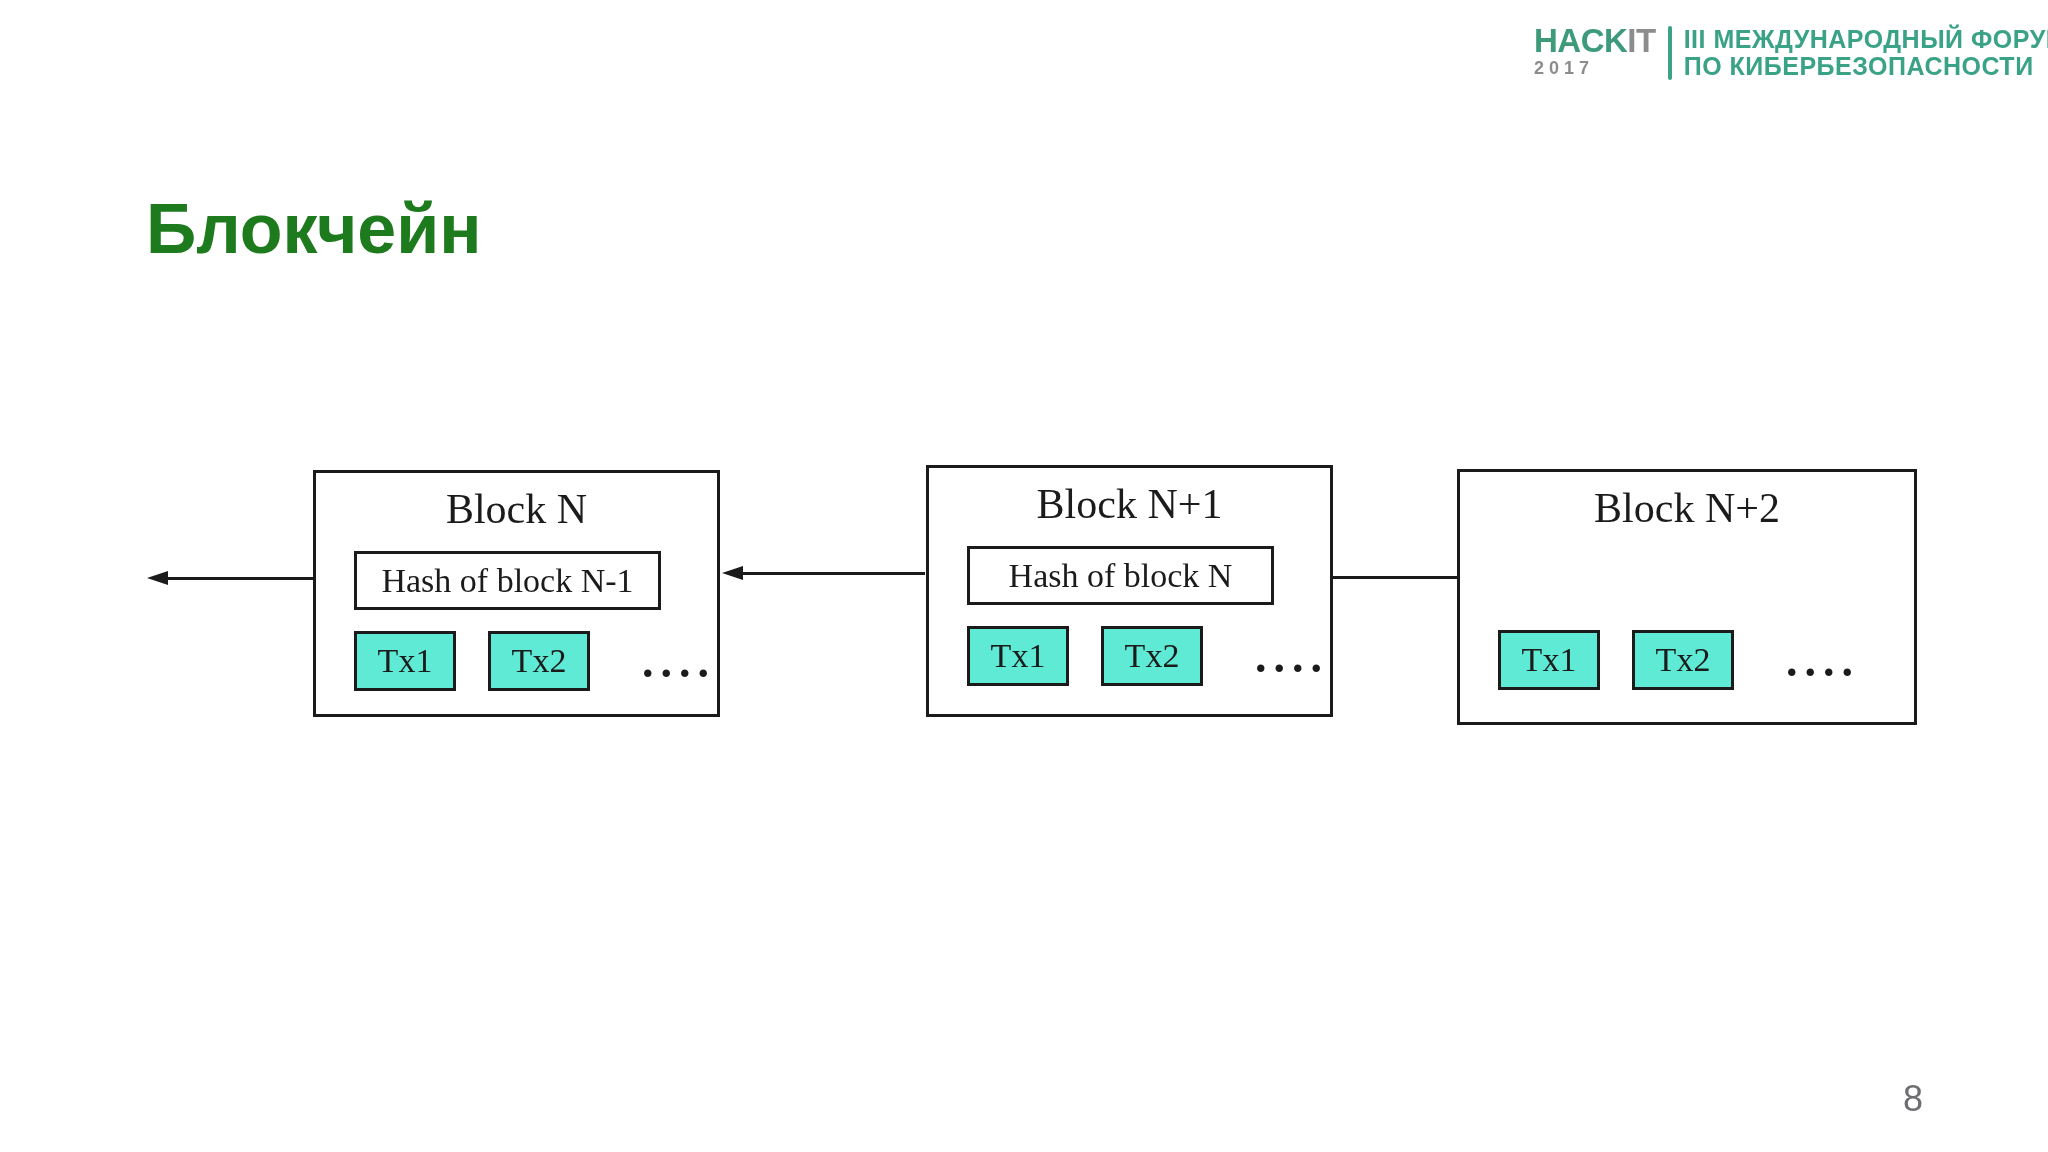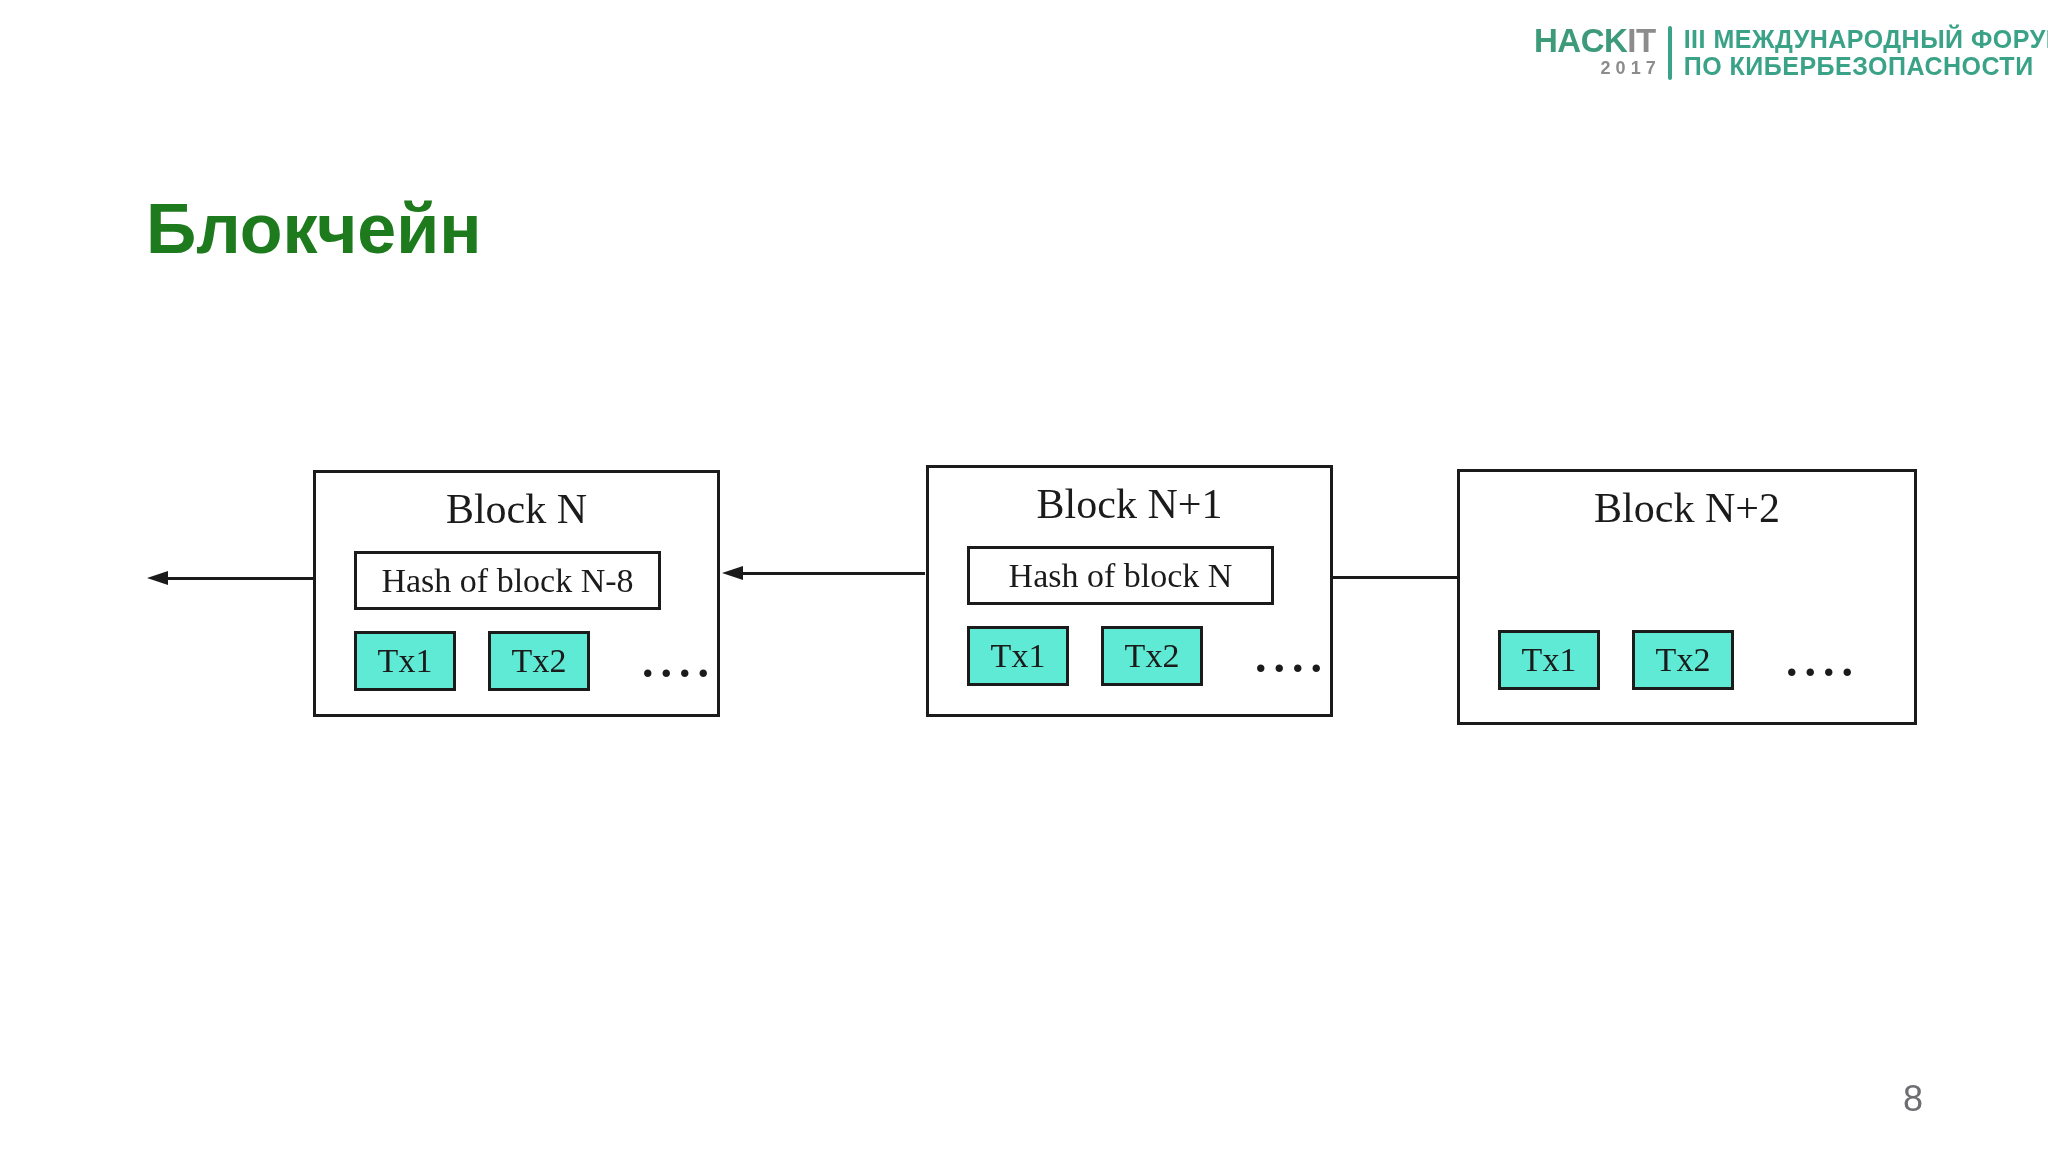--- a/index.html
+++ b/index.html
@@ -6,21 +6,21 @@
   body {
     width: 2048px; height: 1152px;
     background: #ffffff;
     position: relative;
     overflow: hidden;
     font-family: "Liberation Sans", sans-serif;
   }
 
   
   .logo { position: absolute; left: 1534px; top: 26px; display: flex; gap: 12px; align-items: stretch; }
-  .brand { text-align: right; }
+  .brand { text-align: left; }
   .brand-main { font-size: 33px; font-weight: 800; letter-spacing: -0.5px; line-height: 30px; }
   .brand-hack { color: #3d9b7a; }
   .brand-it   { color: #8c8c8c; }
   .brand-year { font-size: 18px; font-weight: 700; color: #8c8c8c; letter-spacing: 5px; margin-right: -5px; line-height: 22px; margin-top: 1px; }
   .logo-divider { width: 4px; background: #3aa287; border-radius: 2px; }
   .tagline { color: #3aa287; font-size: 25px; font-weight: 700; line-height: 27px; letter-spacing: 0.5px; white-space: nowrap; }
 
   
   .slide-title {
     position: absolute; left: 146px; top: 146px;
@@ -97,21 +97,21 @@
     <div class="head"></div>
   </div>
 
   <div class="arrow arrow-2">
     <div class="shaft"></div>
     <div class="head"></div>
   </div>
 
   <div class="block block-0">
     <div class="block-title">Block N</div>
-    <div class="hash-box">Hash of block N-8</div>
+    <div class="hash-box">Hash of block N-1</div>
     <div class="tx-box tx-1">Tx1</div>
     <div class="tx-box tx-2">Tx2</div>
     <div class="dots">....</div>
   </div>
 
   <div class="block block-1">
     <div class="block-title">Block N+1</div>
     <div class="hash-box">Hash of block N</div>
     <div class="tx-box tx-1">Tx1</div>
     <div class="tx-box tx-2">Tx2</div>

